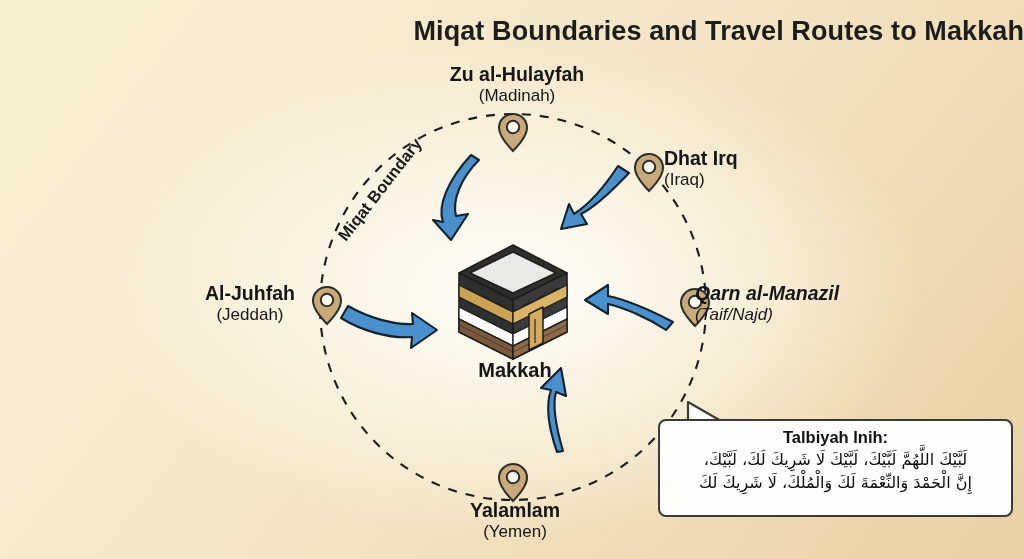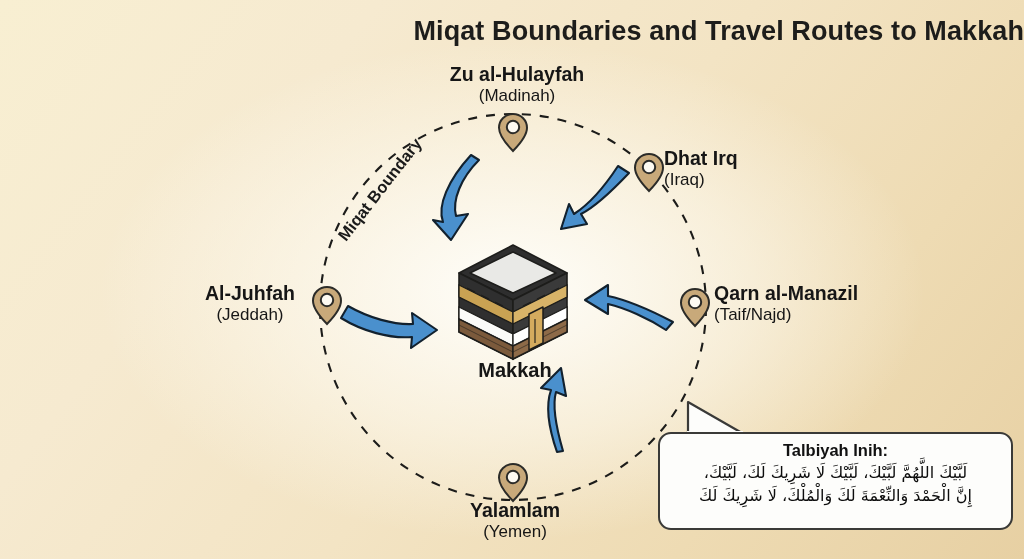--- a/index.html
+++ b/index.html
@@ -55,21 +55,21 @@
     font-size: 17px;
     font-weight: normal;
     display: block;
   }
   .ta-center { text-align: center; }
   .ta-left   { text-align: left; }
   .ta-right  { text-align: right; }
 
   #label-hulayfah { left: 402px; top: 64px;  width: 230px; }
   #label-dhatirq  { left: 664px; top: 148px; width: 190px; }
-  #label-qarn     { left: 714px; top: 283px; width: 270px; }
+  #label-qarn     { left: 695px; top: 283px; width: 270px; font-style: italic; }
   #label-juhfah   { left: 180px; top: 283px; width: 140px; text-align: center; }
   #label-yalamlam { left: 400px; top: 500px; width: 230px; }
 
   #label-makkah {
     position: absolute;
     left: 400px;
     top: 359px;
     width: 230px;
     text-align: center;
     font-size: 20px;
@@ -88,26 +88,26 @@
     color: #1a1a1a;
     transform: rotate(-52deg);
     transform-origin: 50% 50%;
     white-space: nowrap;
   }
 
   
   #callout {
     position: absolute;
     left: 658px;
-    top: 432px;
+    top: 419px;
     width: 355px;
     height: 98px;
     background: #fdfdfb;
     border: 2px solid #3a3a38;
-    border-radius: 13px;
+    border-radius: 8px;
     box-sizing: border-box;
     padding-top: 7px;
   }
   #callout-tail {
     position: absolute;
     left: 686px;
     top: 400px;
     width: 60px;
     height: 34px;
   }

